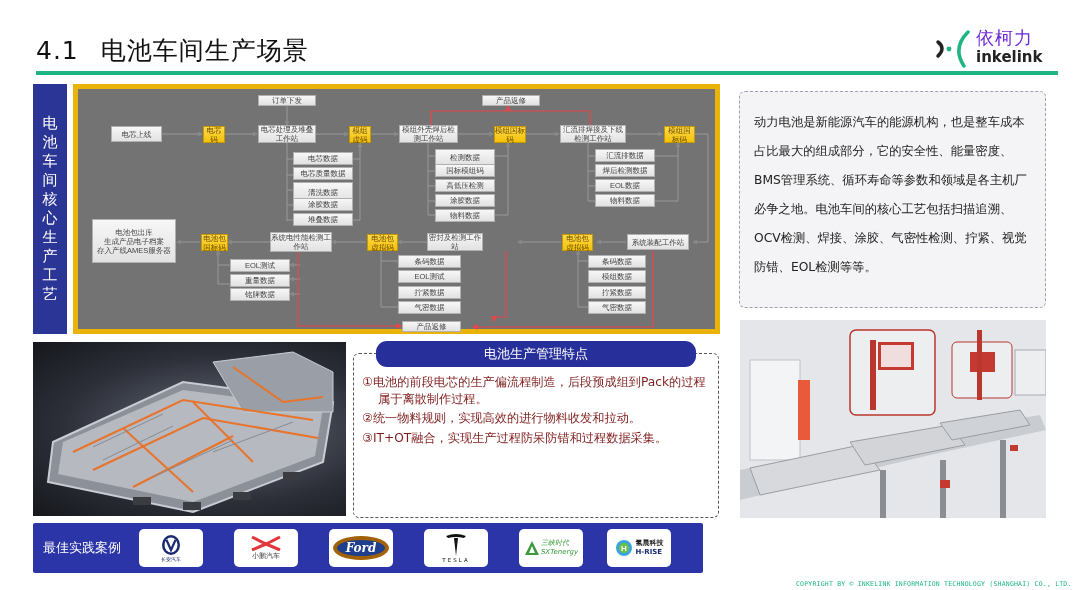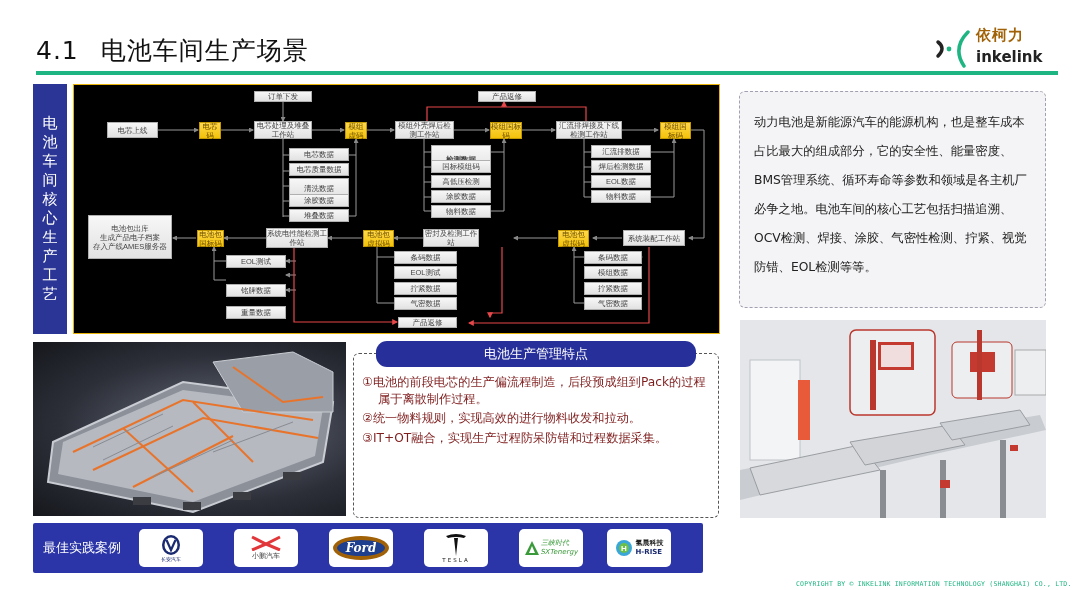--- a/index.html
+++ b/index.html
@@ -2,24 +2,24 @@
 <html><head>
 <meta charset="utf-8">
 <style>
 *{box-sizing:border-box;margin:0;padding:0}
 body{width:1080px;height:590px;background:#fff;font-family:"DejaVu Sans","Liberation Sans",sans-serif;position:relative;overflow:hidden;color:#222}
 .title{position:absolute;left:36px;top:34px;font-size:25px;color:#111;letter-spacing:1px}
 .title .num{margin-right:22px}
 .hr{position:absolute;left:36px;top:71px;width:1022px;height:4px;background:#1fb583}
 .logo{position:absolute;left:930px;top:26px;width:130px;height:42px}
 .logo .mark{position:absolute;left:4px;top:2px;width:40px;height:40px}
-.logo .cn{position:absolute;left:46px;top:0;font-size:15px;font-weight:bold;color:#a16207;letter-spacing:1px}
+.logo .cn{position:absolute;left:46px;top:0;font-size:18px;font-weight:normal;color:#6d28d9;letter-spacing:1px}
 .logo .en{position:absolute;left:46px;top:22px;font-size:15px;font-weight:bold;color:#222}
 .sidebar{position:absolute;left:33px;top:84px;width:34px;height:250px;background:#2b3595;color:#fff;font-size:15px;display:flex;flex-direction:column;align-items:center;justify-content:center;line-height:19px;text-align:center}
-.flow{position:absolute;left:73px;top:84px;width:647px;height:250px;border:1px solid #eab308;background:#000000}
+.flow{position:absolute;left:73px;top:84px;width:647px;height:250px;border:5px solid #eab308;background:#737373}
 .flow svg{position:absolute;left:0;top:0}
 .box{position:absolute;background:linear-gradient(#f7f7f7,#e2e2e2);border:1px solid #b0b0b0;font-size:7.5px;color:#444;display:flex;align-items:center;justify-content:center;text-align:center;line-height:9px;font-family:"Liberation Sans",sans-serif}
 .ybox{position:absolute;background:linear-gradient(#ffd84a,#f3c20a);border:1px solid #c49a00;font-size:7.5px;color:#6b4c00;display:flex;align-items:center;justify-content:center;text-align:center;line-height:9px;font-family:"Liberation Sans",sans-serif}
 .intro{position:absolute;left:739px;top:91px;width:307px;height:217px;background:#f4f4f6;border:1px dashed #a0a0b0;border-radius:6px;padding:16px 12px 0 14px;font-size:12.3px;line-height:29px;color:#222}
 .battery{position:absolute;left:33px;top:342px;width:313px;height:174px;background:radial-gradient(ellipse at 60% 50%,#6a6f7d 0%,#2c2f38 60%,#15171c 100%);overflow:hidden}
 .factory{position:absolute;left:740px;top:320px;width:306px;height:198px;background:linear-gradient(#eef0f2,#d6d9dd);overflow:hidden}
 .features{position:absolute;left:353px;top:353px;width:366px;height:165px;border:1px dashed #555;border-radius:6px}
 .features-head{position:absolute;left:376px;top:341px;width:320px;height:26px;background:#27309a;border-radius:11px;color:#fff;font-size:13px;display:flex;align-items:center;justify-content:center}
 .feat-list{position:absolute;left:362px;top:374px;width:350px;font-size:12.2px;line-height:16.5px;color:#7f1d1d}
 .feat-list .it{margin-bottom:3px;padding-left:16px;text-indent:-16px}
@@ -160,21 +160,21 @@
   <div class="box" style="left:404px;top:6px;width:58px;height:11px">产品返修</div>
 
   <div id="stack-data">
       <div class="box" style="left: 215px; top: 63px; width: 60px; height: 13px;">电芯数据</div>
       <div class="box" style="left: 215px; top: 78.2px; width: 60px; height: 13px;">电芯质量数据</div>
       <div class="box" style="left: 215px; top: 93.4px; width: 60px; height: 20px;">清洗数据</div>
       <div class="box" style="left: 215px; top: 108.6px; width: 60px; height: 13px;">涂胶数据</div>
       <div class="box" style="left: 215px; top: 123.8px; width: 60px; height: 13px;">堆叠数据</div>
     </div>
   <div id="weld-data">
-      <div class="box" style="left: 357px; top: 60px; width: 60px; height: 28px; font-weight: bold;">检测数据</div>
+      <div class="box" style="left: 357px; top: 60px; width: 60px; height: 16px;">检测数据</div>
       <div class="box" style="left: 357px; top: 75px; width: 60px; height: 13px;">国标模组码</div>
       <div class="box" style="left: 357px; top: 90px; width: 60px; height: 13px;">高低压检测</div>
       <div class="box" style="left: 357px; top: 105px; width: 60px; height: 13px;">涂胶数据</div>
       <div class="box" style="left: 357px; top: 120px; width: 60px; height: 13px;">物料数据</div>
     </div>
   <div id="busbar-data">
       <div class="box" style="left: 517px; top: 60px; width: 60px; height: 13px;">汇流排数据</div>
       <div class="box" style="left: 517px; top: 75px; width: 60px; height: 13px;">焊后检测数据</div>
       <div class="box" style="left: 517px; top: 90px; width: 60px; height: 13px;">EOL数据</div>
       <div class="box" style="left: 517px; top: 105px; width: 60px; height: 13px;">物料数据</div>
@@ -186,21 +186,21 @@
   <div class="ybox" style="left:123px;top:145px;width:27px;height:17px">电池包国标码</div>
   <div class="box" style="left:192px;top:143px;width:62px;height:20px">系统电性能检测工作站</div>
   <div class="ybox" style="left:289px;top:145px;width:31px;height:17px">电池包虚拟码</div>
   <div class="box" style="left:349px;top:144px;width:56px;height:18px">密封及检测工作站</div>
   <div class="ybox" style="left:484px;top:145px;width:31px;height:17px">电池包虚拟码</div>
   <div class="box" style="left:549px;top:145px;width:62px;height:16px">系统装配工作站</div>
   <div class="box" style="left:324px;top:232px;width:59px;height:11px">产品返修</div>
 
   <div id="perf-data">
       <div class="box" style="left: 152px; top: 170px; width: 60px; height: 13px;">EOL测试</div>
-      <div class="box" style="left: 152px; top: 184.5px; width: 60px; height: 13px; margin-top: 36px;">重量数据</div>
+      <div class="box" style="left: 152px; top: 184.5px; width: 60px; height: 13px;">重量数据</div>
       <div class="box" style="left: 152px; top: 199px; width: 60px; height: 13px;">铭牌数据</div>
     </div>
   <div id="seal-data">
       <div class="box" style="left: 320px; top: 166px; width: 63px; height: 13px;">条码数据</div>
       <div class="box" style="left: 320px; top: 181.3px; width: 63px; height: 13px;">EOL测试</div>
       <div class="box" style="left: 320px; top: 196.6px; width: 63px; height: 13px;">拧紧数据</div>
       <div class="box" style="left: 320px; top: 211.9px; width: 63px; height: 13px;">气密数据</div>
     </div>
   <div id="assembly-data">
       <div class="box" style="left: 510px; top: 166px; width: 58px; height: 13px;">条码数据</div>

